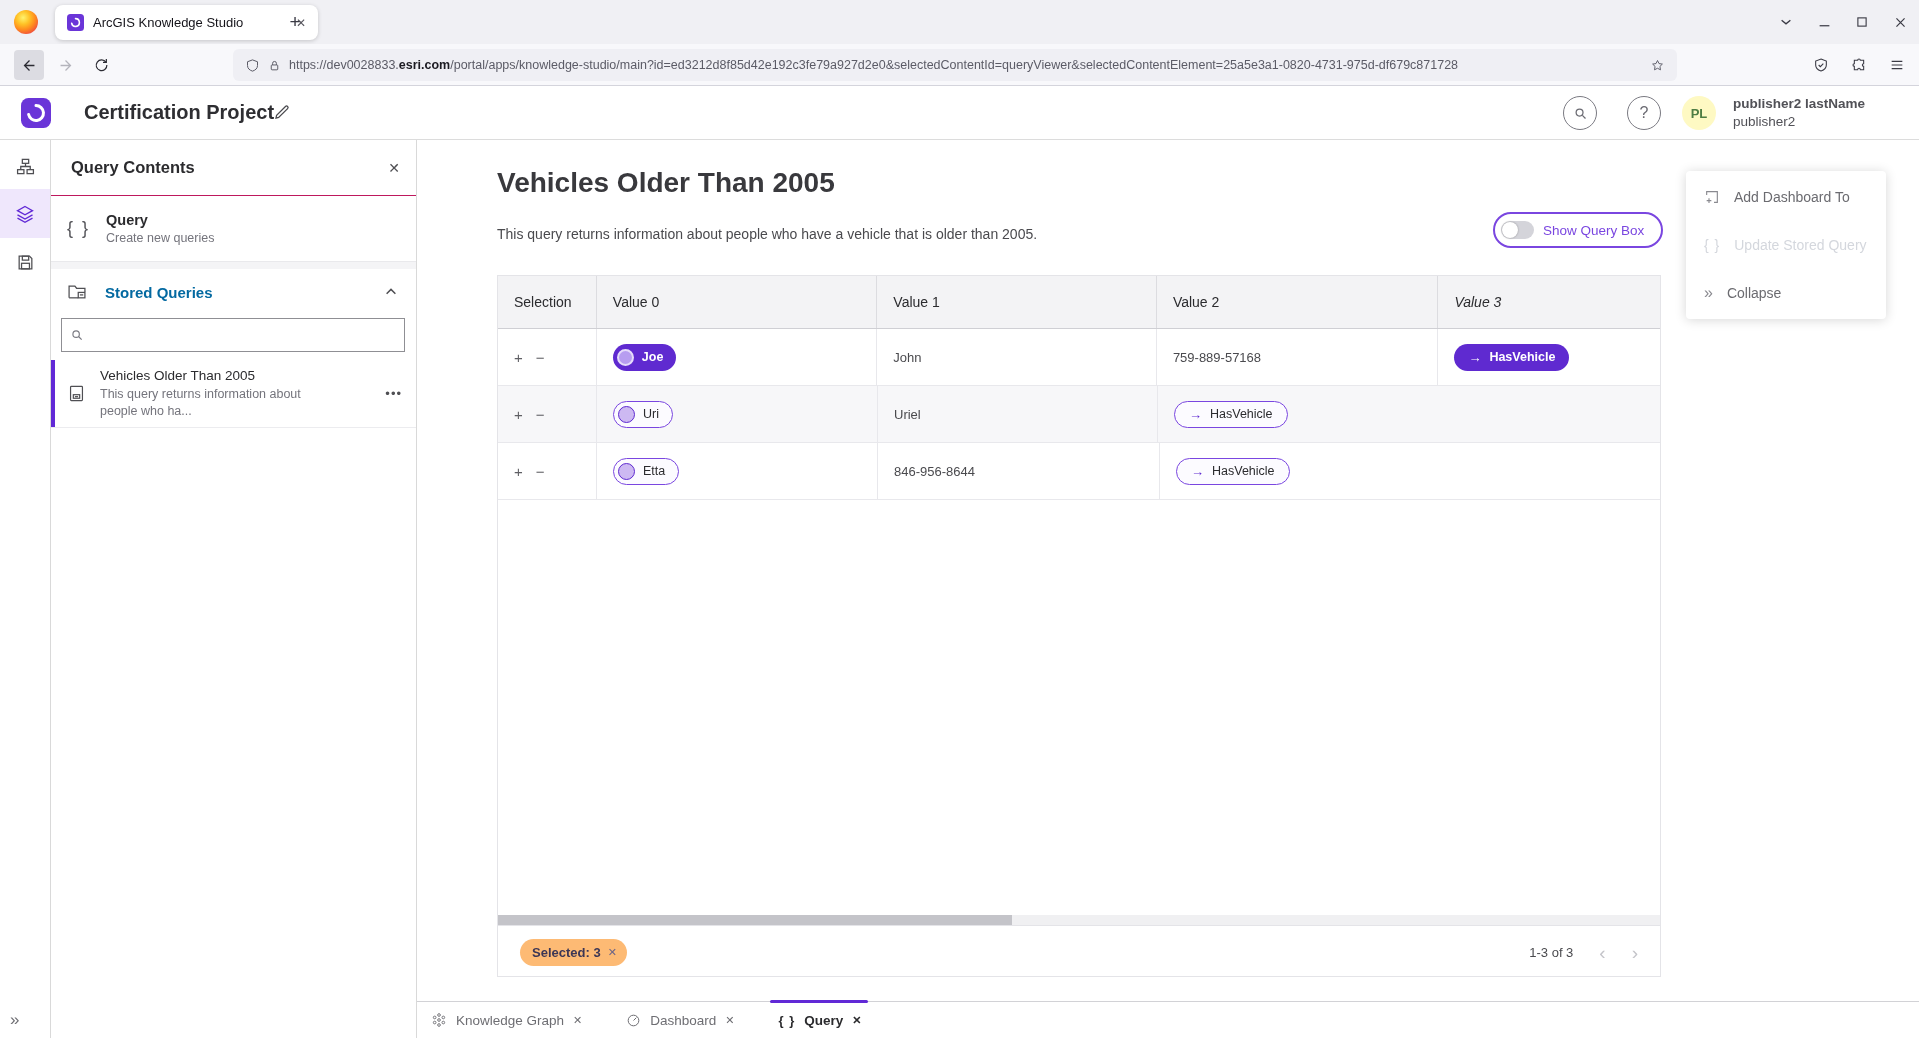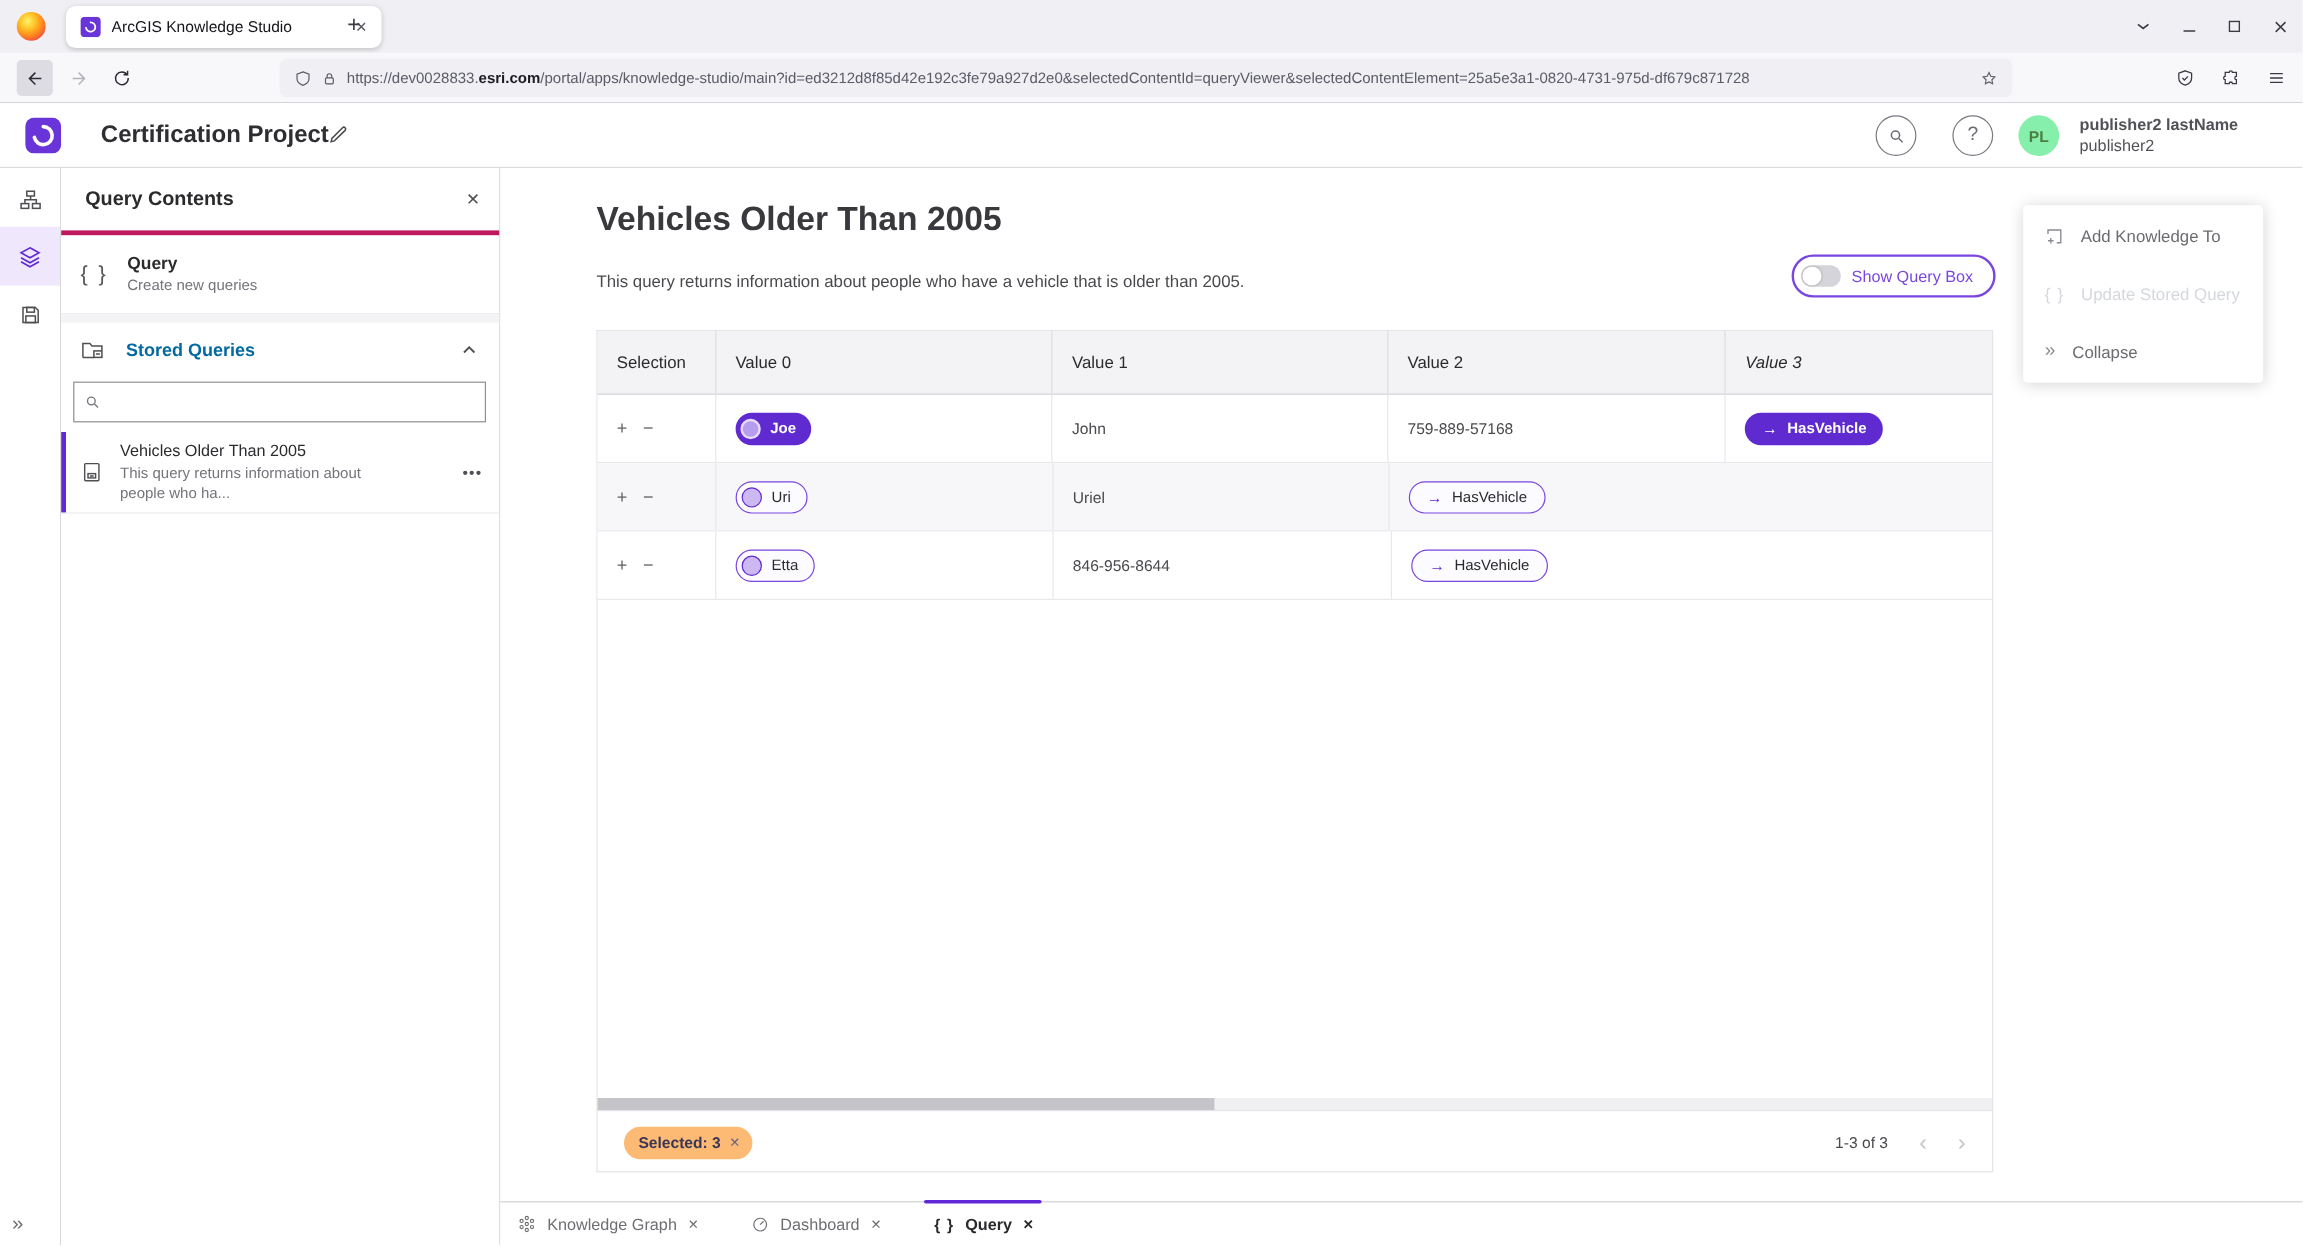--- a/index.html
+++ b/index.html
@@ -34,35 +34,35 @@
   .tb-right { position:absolute; right:6px; top:0; height:42px; display:flex; align-items:center; gap:6px; }
   .tb-btn { width:32px; height:32px; display:flex; align-items:center; justify-content:center; }
 
   
   .appheader { position:absolute; left:0; top:86px; width:1919px; height:54px; background:#fff; border-bottom:1px solid #dcdcdc; }
   .app-logo { position:absolute; left:21px; top:12px; }
   .app-title { position:absolute; left:84px; top:15px; font-size:20px; font-weight:600; color:#2e2e32; }
   .edit-pencil { position:absolute; left:272px; top:17px; }
   .hdr-circle { position:absolute; top:10px; width:34px; height:34px; border-radius:50%; border:1.5px solid #7a7a82;
     display:flex; align-items:center; justify-content:center; color:#6a6a72; }
-  .avatar { position:absolute; left:1682px; top:10px; width:34px; height:34px; border-radius:50%; background:#86efac;
+  .avatar { position:absolute; left:1682px; top:10px; width:34px; height:34px; border-radius:50%; background:#fef9c3;
     display:flex; align-items:center; justify-content:center; font-size:13px; font-weight:700; color:#4e7d43; }
   .userblock { position:absolute; left:1733px; top:9px; line-height:1.3; }
   .userblock .u1 { font-size:13.5px; font-weight:700; color:#515157; }
   .userblock .u2 { font-size:13.5px; color:#515157; }
 
   
   .rail { position:absolute; left:0; top:140px; width:51px; height:898px; background:#fff; border-right:1px solid #d9d9d9; }
   .rail-item { position:absolute; left:0; width:50px; height:49px; display:flex; align-items:center; justify-content:center; }
   .rail-item.sel { background:#efe7fc; }
   .rail-expand { position:absolute; left:10px; bottom:8px; font-size:17px; color:#6e6e73; letter-spacing:-2px; }
 
   
   .panel { position:absolute; left:51px; top:140px; width:366px; height:898px; background:#fff; border-right:1px solid #d9d9d9; }
-  .panel-hdr { position:absolute; left:0; top:0; width:100%; height:56px; border-bottom:4px solid #be185d;
+  .panel-hdr { position:absolute; left:0; top:0; width:100%; height:56px; border-bottom:1px solid #be185d;
     display:flex; align-items:center; padding:0 16px 0 20px; }
   .panel-hdr .t { flex:1; font-size:16.5px; font-weight:700; color:#2b2b2e; }
   .panel-close { font-size:14px; color:#4f4f53; }
   .query-item { position:absolute; left:0; top:56px; width:100%; height:66px; border-bottom:1px solid #e9e9ec;
     display:flex; align-items:center; padding-left:16px; gap:16px; }
   .braces { font-size:18px; color:#55555a; letter-spacing:2px; }
   .qi-title { font-size:14.5px; font-weight:700; color:#2b2b2e; }
   .qi-sub { font-size:12.5px; color:#74747c; margin-top:3px; }
   .sect-band { position:absolute; left:0; top:122px; width:100%; height:7px; background:#f4f4f6; }
   .stored-hdr { position:absolute; left:0; top:129px; width:100%; height:46px; display:flex; align-items:center; padding:0 18px 0 16px; gap:18px; }
@@ -468,21 +468,21 @@
       </div>
     </div>
   </div>
 
   <div class="ctxmenu">
     <div class="ctx-item">
       <svg width="16" height="16" viewBox="0 0 24 24" fill="none" stroke="#8a8a90" stroke-width="1.7">
           <path d="M4 9V4h16v16h-5"></path>
           <path d="M7.5 14v7M4 17.5h7"></path>
         </svg>
-      <span>Add Knowledge To</span>
+      <span>Add Dashboard To</span>
     </div>
     <div class="ctx-item disabled">
       <span class="braces">{ }</span>
       <span>Update Stored Query</span>
     </div>
     <div class="ctx-item">
       <span class="ctx-chev">»</span>
       <span>Collapse</span>
     </div>
   </div>

